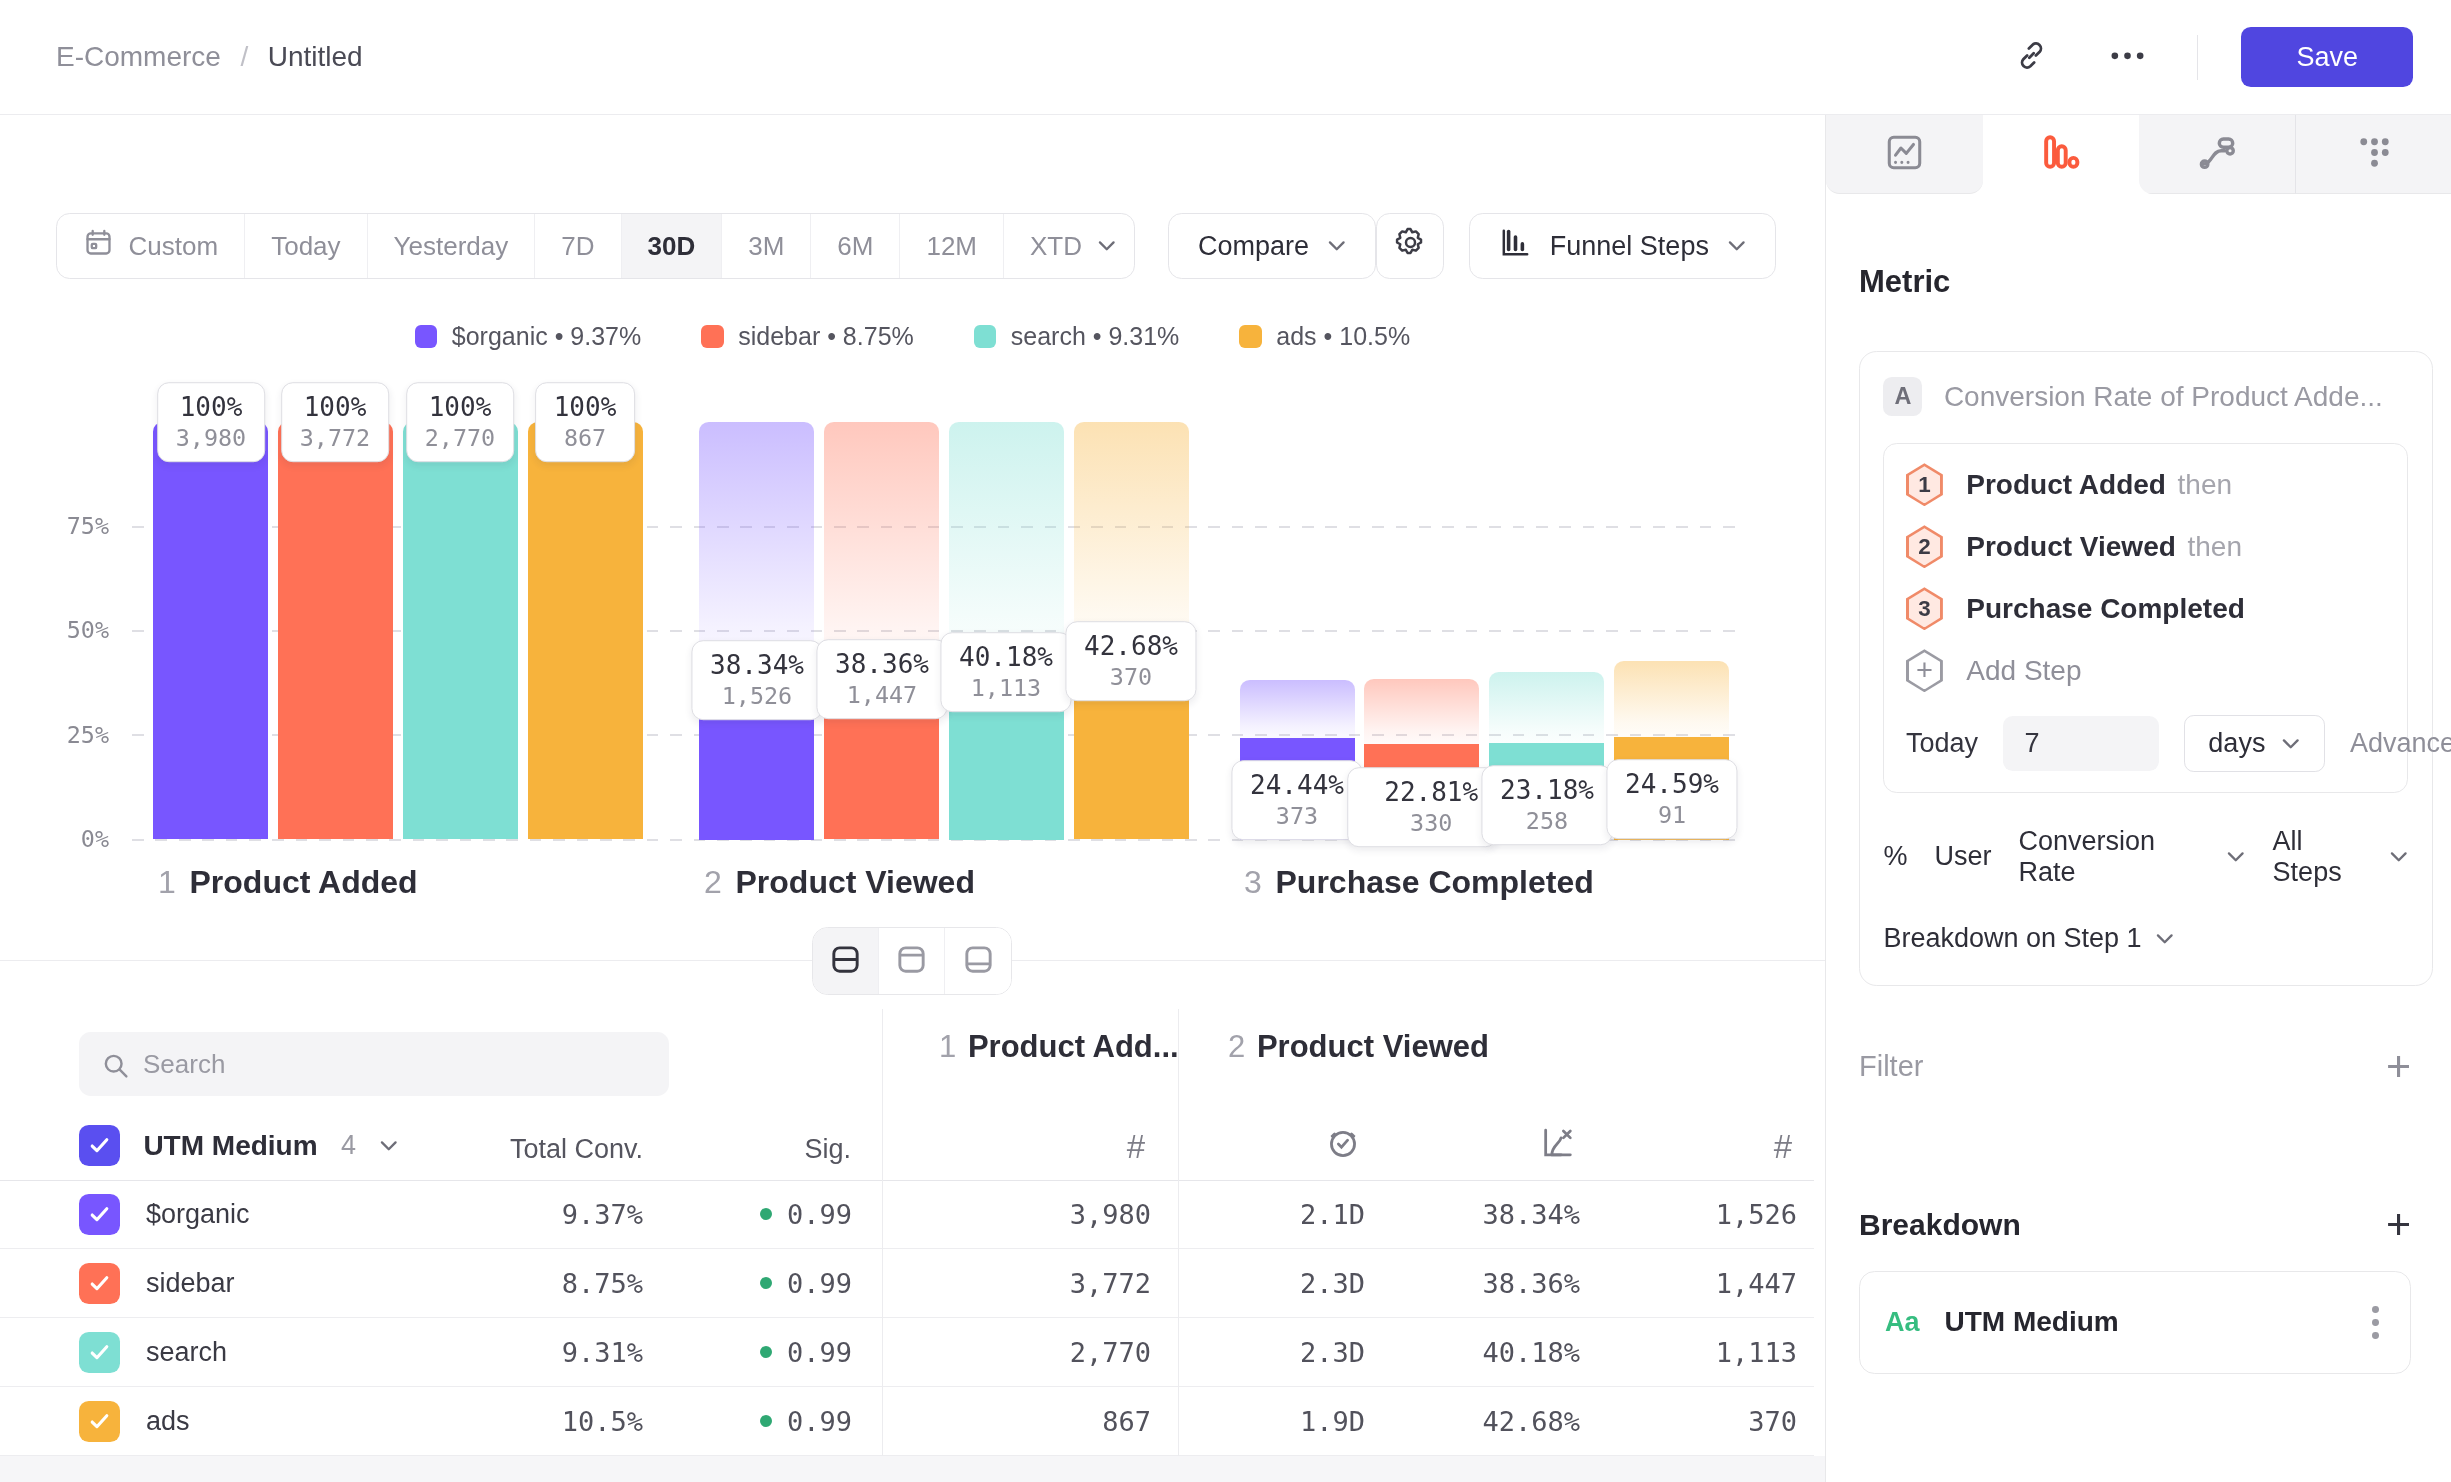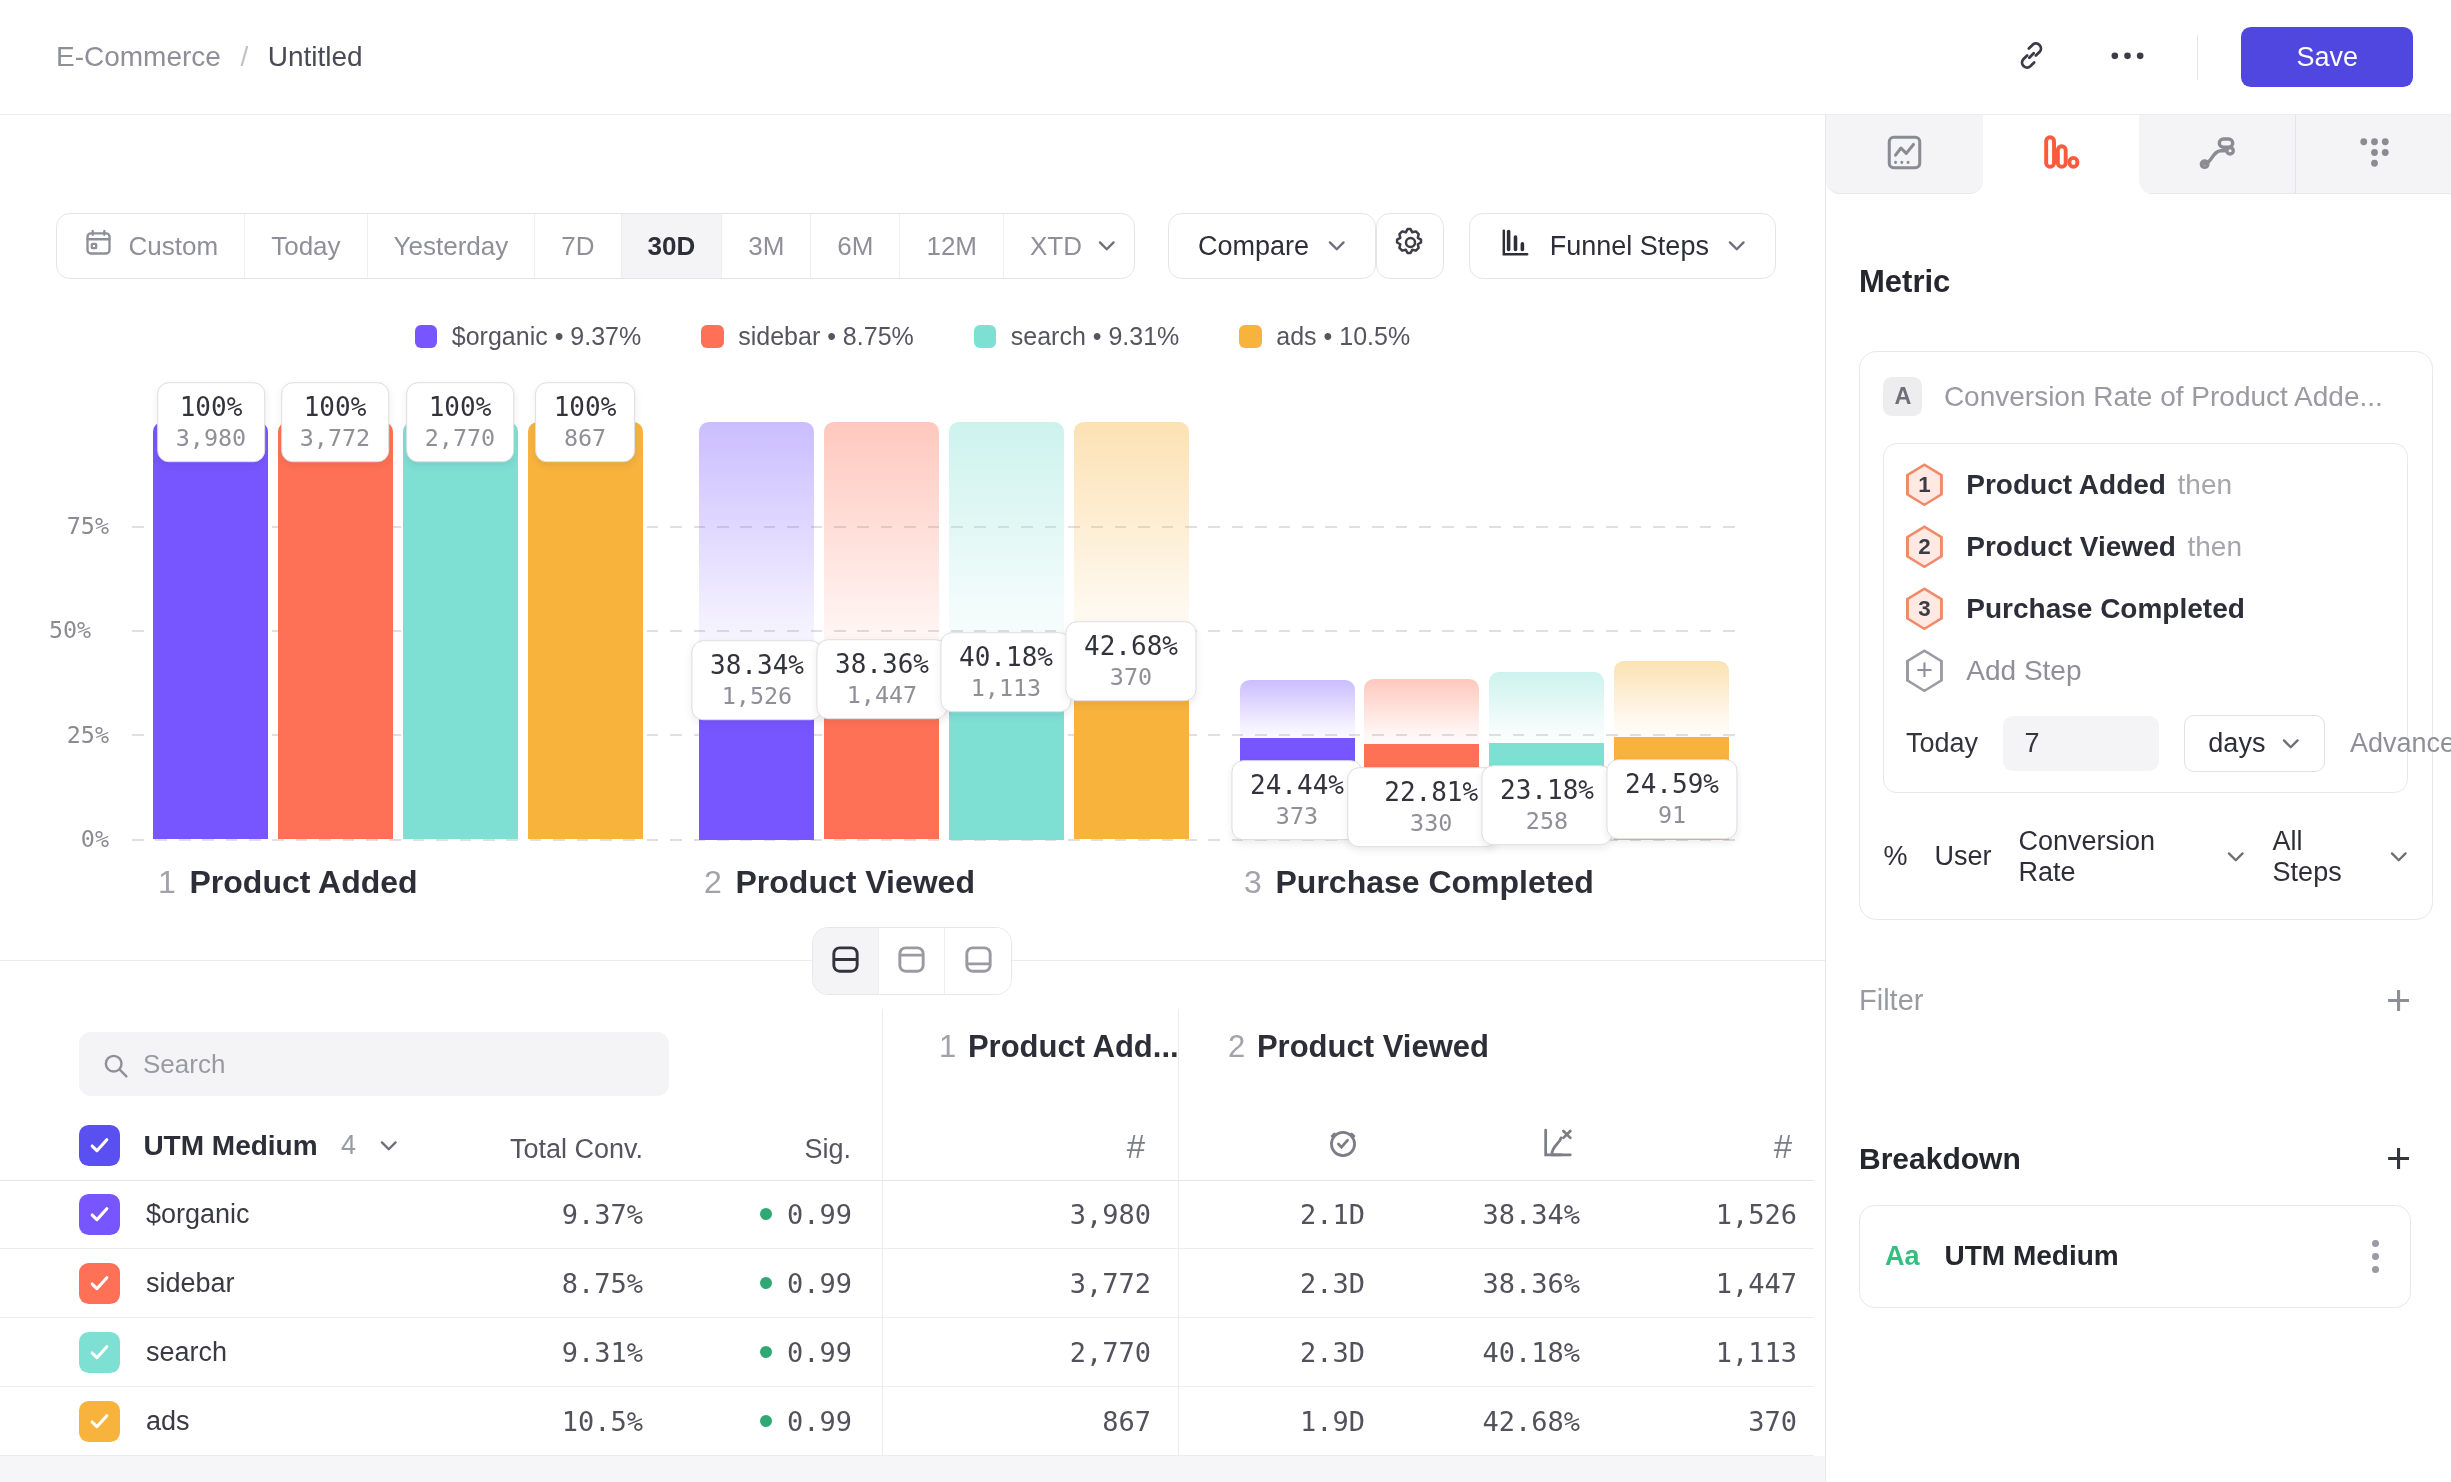--- a/index.html
+++ b/index.html
@@ -292,21 +292,21 @@
         <div class="legend-item">
           <span class="swatch" style="background:#f7b33c"></span>
           <span>ads • 10.5%</span>
         </div>
       </div>
 
     <div class="chart" id="chart">
         <div class="gridline" style="left: 132px; width: 1614px; top: 411px;"></div>
         <div class="ylabel mono" style="left: 31px; top: 397px;">75%</div>
         <div class="gridline" style="left: 132px; width: 1614px; top: 515px;"></div>
-        <div class="ylabel mono" style="left: 31px; top: 501px; text-align: center;">50%</div>
+        <div class="ylabel mono" style="left: 31px; top: 501px;">50%</div>
         <div class="gridline" style="left: 132px; width: 1614px; top: 619px;"></div>
         <div class="ylabel mono" style="left: 31px; top: 606px;">25%</div>
         <div class="gridline" style="left: 132px; width: 1614px; top: 724px;"></div>
         <div class="ylabel mono" style="left: 31px; top: 710px;">0%</div>
         <div class="bar-seg" style="left: 153px; width: 115px; top: 307px; height: 417px; background: rgb(120, 86, 255); border-radius: 9.8px 9.8px 0px 0px;"></div>
         <div class="badge" style="left: 211px; top: 307px;">
           <div class="pct mono">100%</div>
           <div class="cnt mono">3,980</div>
         </div>
         <div class="bar-seg" style="left: 278px; width: 115px; top: 307px; height: 417px; background: rgb(255, 113, 86); border-radius: 9.8px 9.8px 0px 0px;"></div>
@@ -644,20 +644,26 @@
               <path d="M3 2.5 10 9.5 17 2.5" stroke="currentColor" stroke-width="2.4" stroke-linecap="round" stroke-linejoin="round"></path>
             </svg>
         </span>
         <span class="measure-dd">
           <span>All Steps</span>
           <svg class="chev" width="19.5" height="11.7" viewBox="0 0 20 12" fill="none">
               <path d="M3 2.5 10 9.5 17 2.5" stroke="currentColor" stroke-width="2.4" stroke-linecap="round" stroke-linejoin="round"></path>
             </svg>
         </span>
       </div>
+      <div class="bko-row">
+        <span>Breakdown on Step 1</span>
+        <svg class="chev" width="19.5" height="11.7" viewBox="0 0 20 12" fill="none">
+            <path d="M3 2.5 10 9.5 17 2.5" stroke="currentColor" stroke-width="2.4" stroke-linecap="round" stroke-linejoin="round"></path>
+          </svg>
+      </div>
     </div>
 
     <div class="side-sec-row">
       <span class="sec-title">Filter</span>
       <span class="plus">+</span>
     </div>
 
     <div class="side-sec-row bk-sec">
       <span class="sec-title dark">Breakdown</span>
       <span class="plus dark">+</span>

